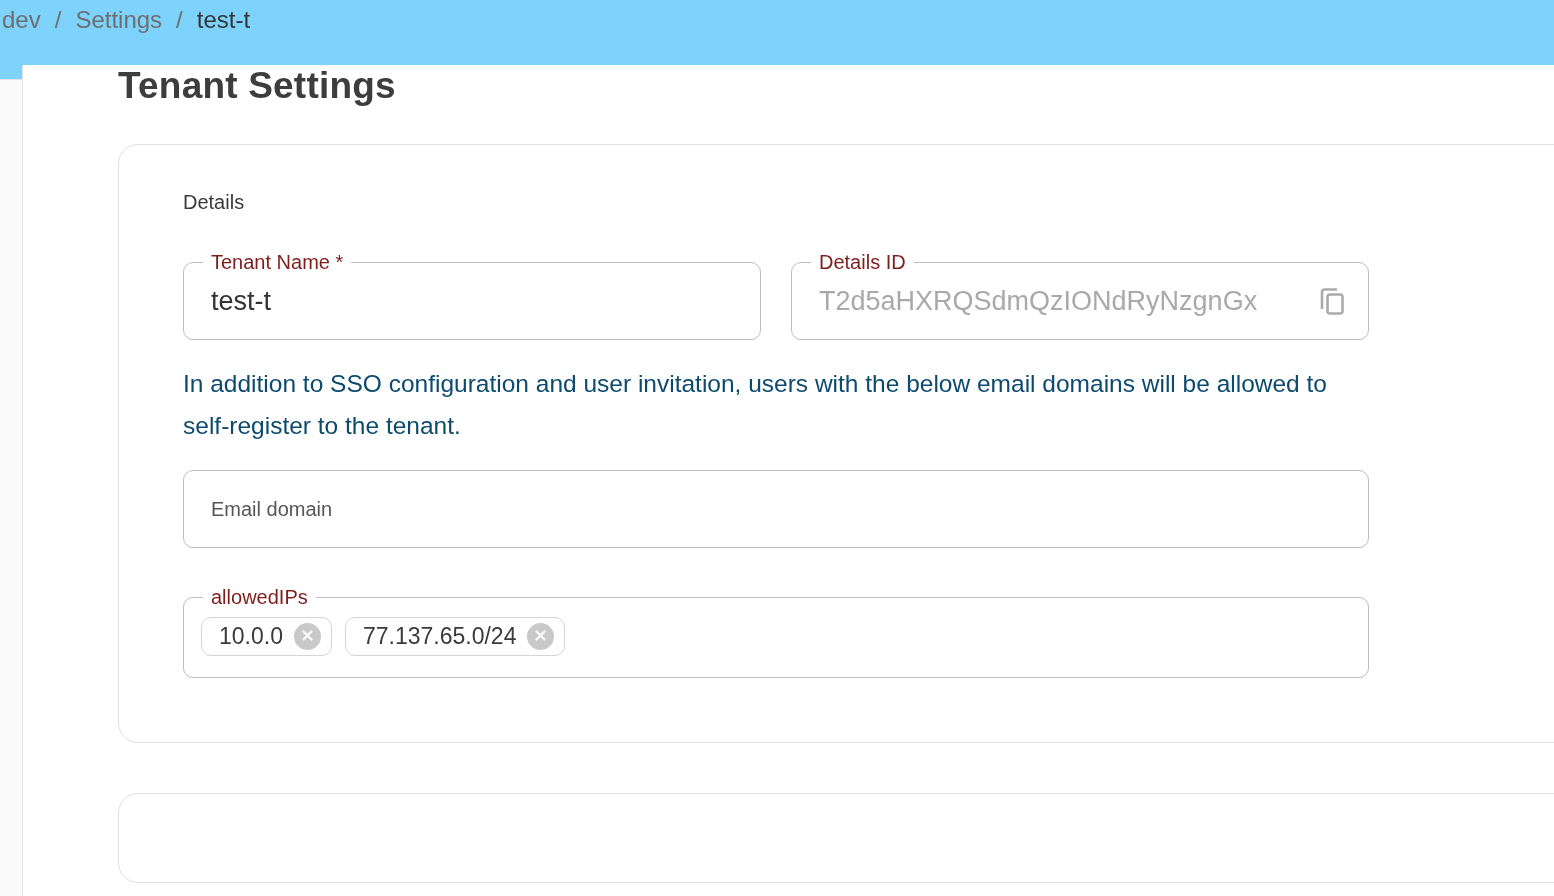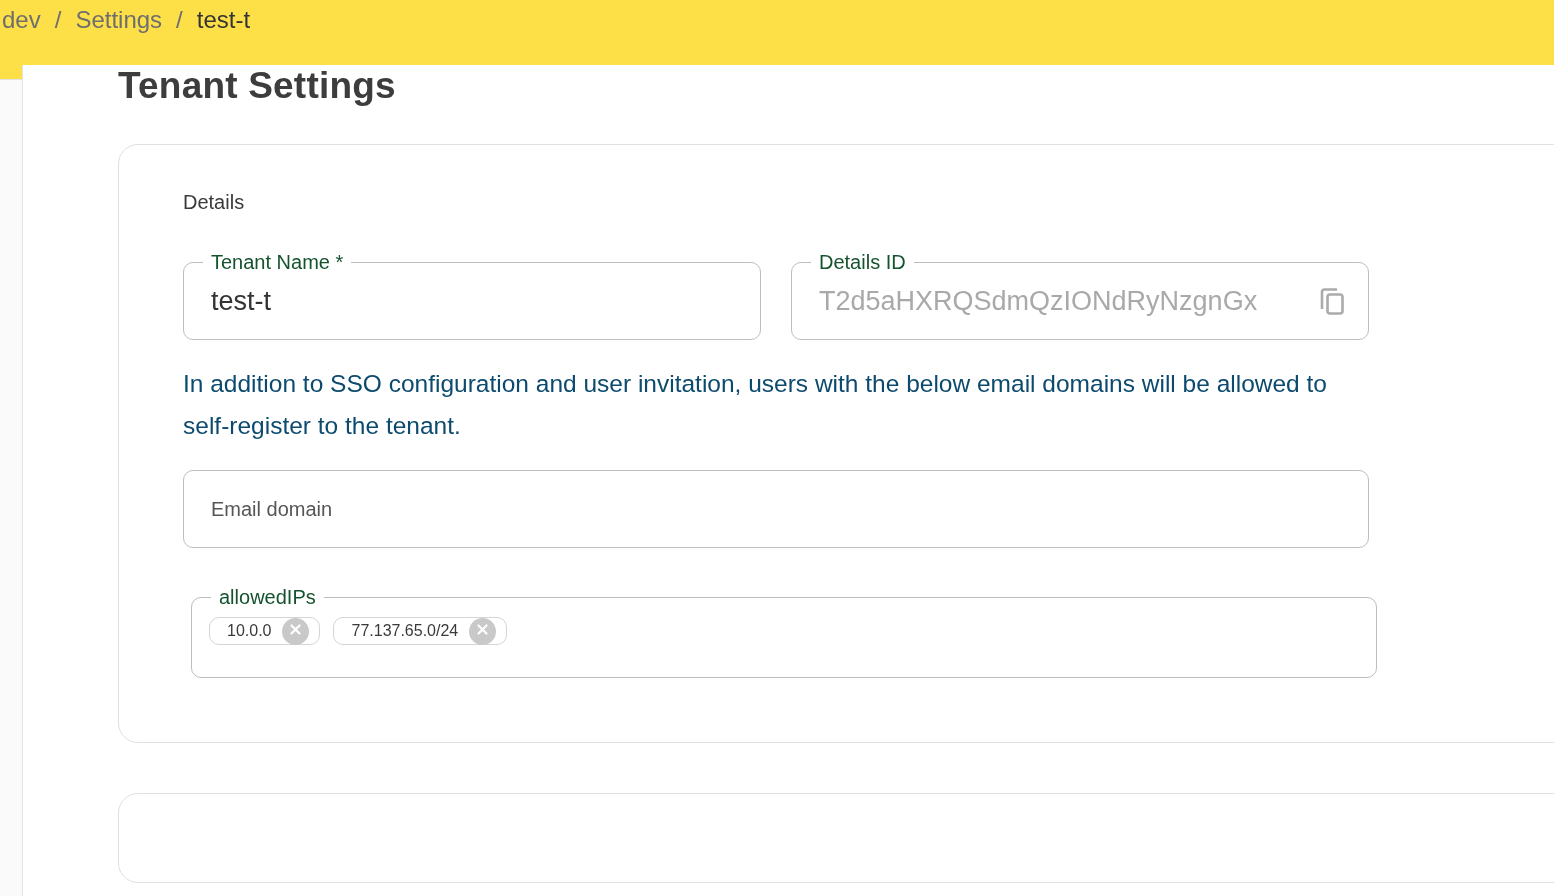--- a/index.html
+++ b/index.html
@@ -8,21 +8,21 @@
     overflow: hidden;
     background: #fafafa;
     font-family: "Liberation Sans", "DejaVu Sans", sans-serif;
     color: #3d3d3d;
   }
 
   
   .topbar {
     position: absolute; left: 0; top: 0;
     width: 1554px; height: 80px;
-    background: #fde047;
+    background: #7dd3fc;
     border-bottom: 1px solid #e2e2e2;
   }
   .breadcrumb {
     position: absolute; left: 2px; top: 4px;
     font-size: 24px; line-height: 32px;
     display: flex; align-items: center; gap: 14px;
     white-space: nowrap;
   }
   .crumb { color: #6e6e6e; cursor: pointer; }
   .crumb-sep { color: #6e6e6e; }
@@ -80,21 +80,21 @@
     border-radius: 10px;
     background: #fff;
   }
   .ofield.w-half { width: 578px; }
   .ofield.w-full { width: 1186px; }
   .ofield-label {
     position: absolute; top: -13px; left: 19px;
     background: #ffffff;
     padding: 0 8px;
     font-size: 20px; line-height: 25px;
-    color: #14532d;
+    color: #7f1d1d;
     white-space: nowrap;
   }
   .ofield-value {
     position: absolute; left: 27px; top: 21px; right: 24px;
     font-size: 27px; line-height: 34px;
     color: #333333;
     white-space: nowrap; overflow: hidden;
   }
   .ofield-value.disabled { color: #a9a9a9; right: 76px; }
 
@@ -115,35 +115,35 @@
 
   
   .note {
     margin-top: 23px;
     width: 1170px;
     font-size: 24.5px;
     line-height: 42px;
     color: #0c4a6e;
   }
   .email-field { margin-top: 23px; }
-  .ips-field   { margin-top: 49px; height: 81px; margin-left: 8px; }
+  .ips-field   { margin-top: 49px; height: 81px; }
 
   
   .chips {
     position: absolute; left: 17px; top: 19px;
     display: flex; gap: 13px;
   }
   .chip {
     display: inline-flex; align-items: center; gap: 11px;
-    height: 28px;
+    height: 39px;
     padding: 0 10px 0 17px;
     border: 1px solid #d5d5d5;
     border-radius: 10px;
     background: #fff;
-    font-size: 16px; color: #3a3a3a;
+    font-size: 23px; color: #3a3a3a;
   }
   .chip-delete {
     width: 27px; height: 27px;
     border-radius: 50%;
     background: #c9c9c9;
     border: none; cursor: pointer;
     display: flex; align-items: center; justify-content: center;
     padding: 0;
   }
 </style>

